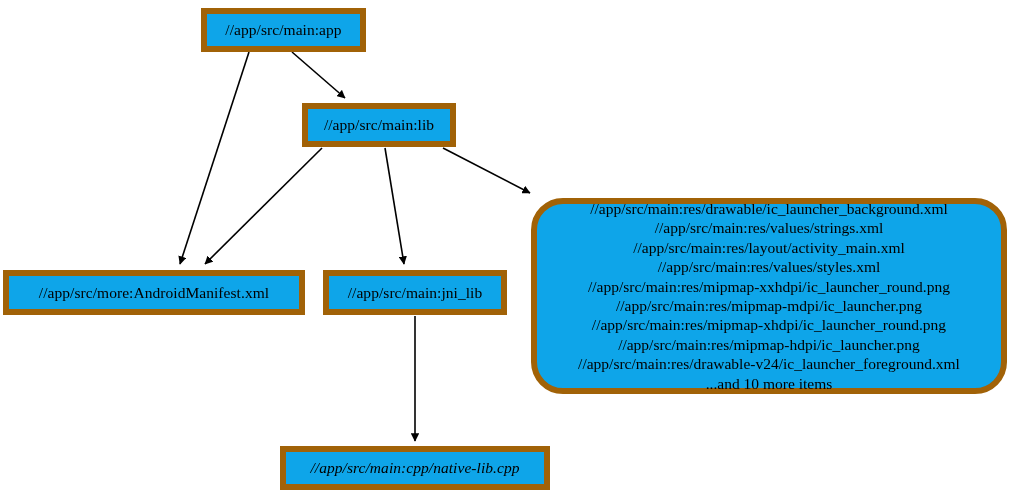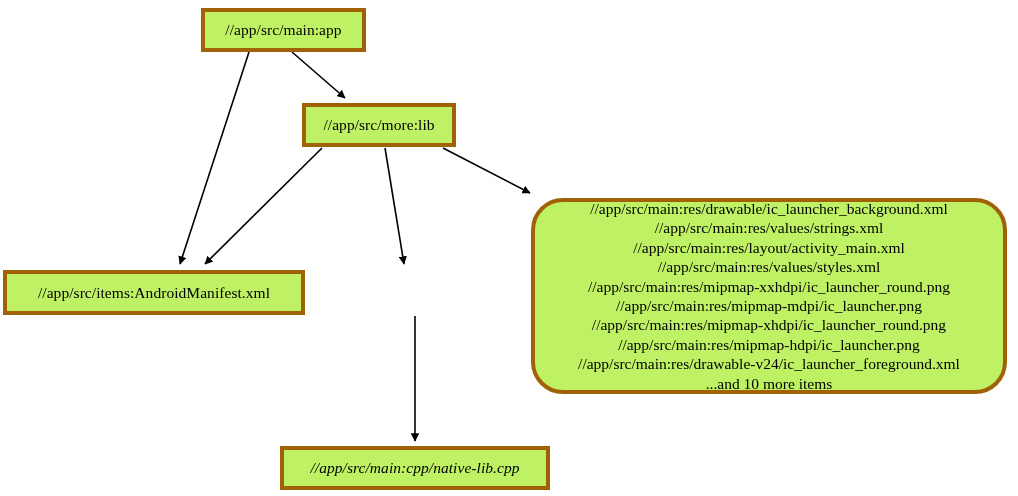--- a/index.html
+++ b/index.html
@@ -22,22 +22,22 @@
     position: absolute;
     left: 0;
     top: 0;
     width: 1018px;
     height: 496px;
     pointer-events: none;
   }
   .node {
     position: absolute;
     box-sizing: border-box;
-    background: #bef264;
-    border: 4px solid #a16207;
+    background: #0ea5e9;
+    border: 6px solid #a16207;
     display: flex;
     align-items: center;
     justify-content: center;
     text-align: center;
     white-space: nowrap;
     line-height: 1.0;
   }
   .node-label {
     display: block;
     font-size: 15.5px;
@@ -82,27 +82,30 @@
     <line x1="443" y1="148" x2="530" y2="193" stroke="#000000" stroke-width="1.6" marker-end="url(#arrowhead)"></line>
 
     <line x1="415" y1="316" x2="415" y2="441" stroke="#000000" stroke-width="1.6" marker-end="url(#arrowhead)"></line>
   </svg>
 
   <div class="node" id="node-app">
     <span class="node-label">//app/src/main:app</span>
   </div>
 
   <div class="node" id="node-lib">
-    <span class="node-label">//app/src/more:lib</span>
+    <span class="node-label">//app/src/main:lib</span>
   </div>
 
   <div class="node" id="node-manifest">
-    <span class="node-label">//app/src/items:AndroidManifest.xml</span>
+    <span class="node-label">//app/src/more:AndroidManifest.xml</span>
   </div>
 
+  <div class="node" id="node-jnilib">
+    <span class="node-label">//app/src/main:jni_lib</span>
+  </div>
 
   <div class="node" id="node-cpp">
     <span class="node-label">//app/src/main:cpp/native-lib.cpp</span>
   </div>
 
   <div class="node" id="node-resources">
     <span class="multiline">//app/src/main:res/drawable/ic_launcher_background.xml
 //app/src/main:res/values/strings.xml
 //app/src/main:res/layout/activity_main.xml
 //app/src/main:res/values/styles.xml

